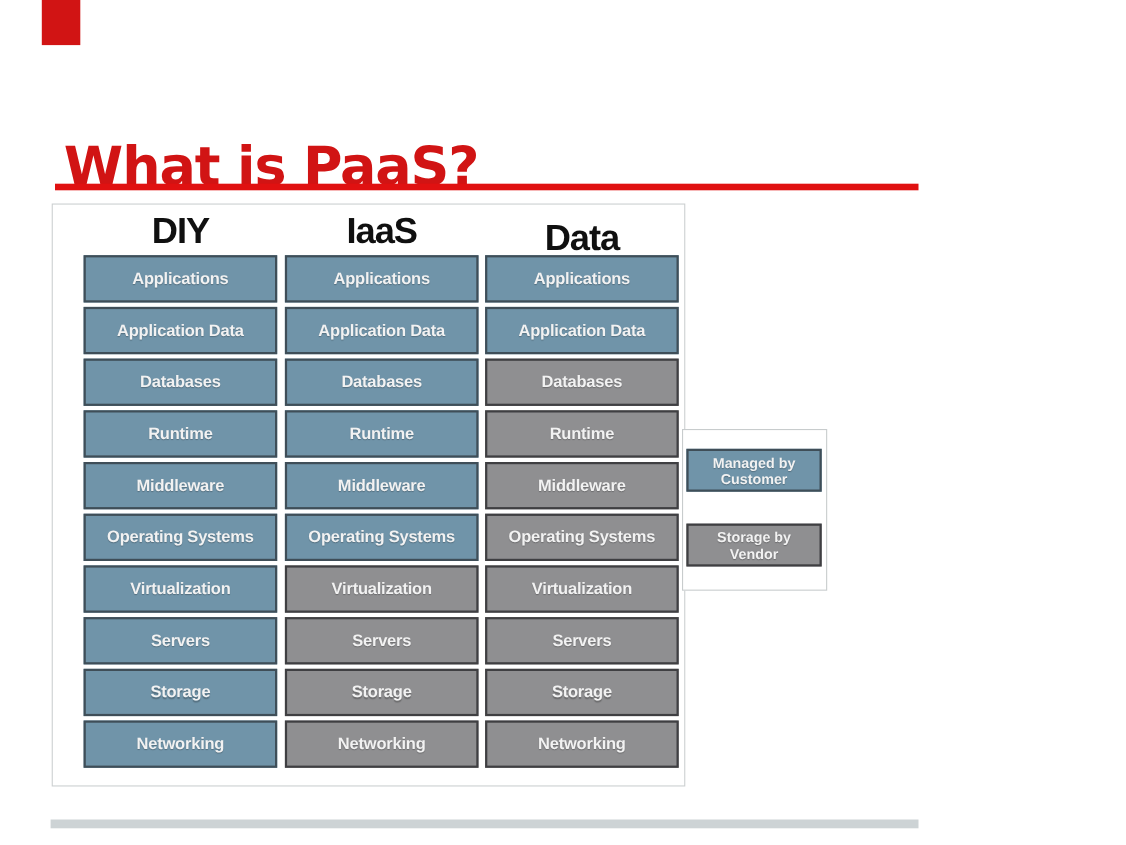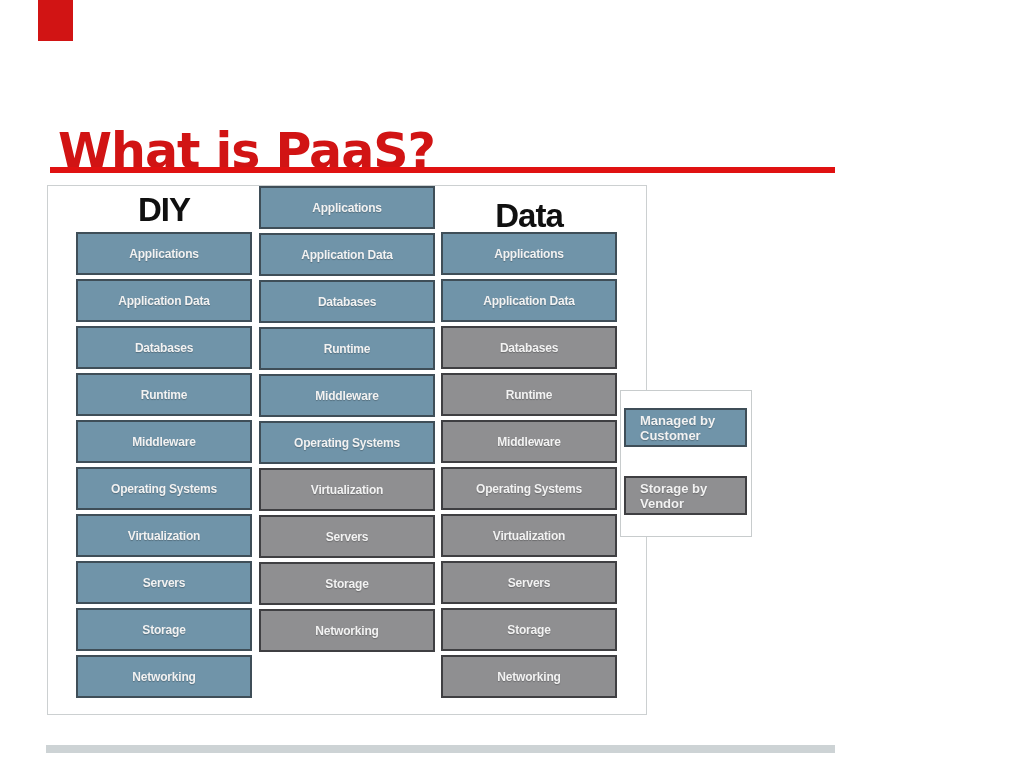--- a/index.html
+++ b/index.html
@@ -7,40 +7,40 @@
          font-family:"Liberation Sans",sans-serif;}
 
   .corner-rect{position:absolute;left:38px;top:0;width:35px;height:41px;background:#d11414;}
 
   .slide-title{position:absolute;left:58px;top:90px;font-family:"DejaVu Sans",sans-serif;
                font-weight:bold;font-size:49px;color:#d11414;letter-spacing:-1px;white-space:nowrap;}
 
   .title-rule{position:absolute;left:50px;top:167px;width:923px;height:6px;background:#e01111;}
 
   .diagram{position:absolute;left:47px;top:185px;width:574px;height:528px;background:#ffffff;
-           border:1px solid #ccd0d1;padding-left:24px;}
+           border:1px solid #ccd0d1;}
 
   .column{position:absolute;top:0;width:176px;}
   .col-0{left:28px;} .col-1{left:211px;} .col-2{left:393px;}
   .col-header{height:46px;display:flex;align-items:flex-end;justify-content:center;
               font-weight:bold;font-size:33px;color:#101010;letter-spacing:-1px;line-height:1;
               padding-bottom:6px;box-sizing:border-box;}
   .col-2 .col-header{padding-bottom:0px;}
 
   .layer-box{height:43px;box-sizing:border-box;margin-bottom:4px;
              display:flex;align-items:center;justify-content:center;
-             font-weight:bold;font-size:12px;color:#f2f2f2;letter-spacing:-0.2px;
+             font-weight:bold;font-size:15px;color:#f2f2f2;letter-spacing:-0.2px;
              text-shadow:0 1px 1px rgba(0,0,0,0.25);}
   .layer-box.blue{background:#7094a9;border:2px solid #3f4e58;}
   .layer-box.gray{background:#8f8f91;border:2px solid #3f3f42;}
 
   .legend-panel{position:absolute;left:620px;top:390px;width:132px;height:147px;
                 background:#ffffff;border:1px solid #c8cccd;box-sizing:border-box;}
   .legend-box{position:absolute;left:3px;width:123px;height:39px;box-sizing:border-box;
-              display:flex;align-items:center;justify-content:center;text-align:left;
+              display:flex;align-items:center;justify-content:center;text-align:center;
               font-weight:bold;font-size:13px;line-height:15px;color:#f2f2f2;
               text-shadow:0 1px 1px rgba(0,0,0,0.25);padding:0 14px;}
   .legend-box.blue{top:17px;background:#7094a9;border:2px solid #3f4e58;}
   .legend-box.gray{top:85px;background:#8f8f91;border:2px solid #3f3f42;}
 
   .footer-bar{position:absolute;left:46px;top:745px;width:927px;height:8px;background:#cdd3d5;}
 </style>
 </head>
 <body>
 
@@ -61,20 +61,21 @@
         <div class="layer-box blue">Databases</div>
         <div class="layer-box blue">Runtime</div>
         <div class="layer-box blue">Middleware</div>
         <div class="layer-box blue">Operating Systems</div>
         <div class="layer-box blue">Virtualization</div>
         <div class="layer-box blue">Servers</div>
         <div class="layer-box blue">Storage</div>
         <div class="layer-box blue">Networking</div>
       </div>
       <div class="column col-1">
+        <div class="col-header">IaaS</div>
         <div class="layer-box blue">Applications</div>
         <div class="layer-box blue">Application Data</div>
         <div class="layer-box blue">Databases</div>
         <div class="layer-box blue">Runtime</div>
         <div class="layer-box blue">Middleware</div>
         <div class="layer-box blue">Operating Systems</div>
         <div class="layer-box gray">Virtualization</div>
         <div class="layer-box gray">Servers</div>
         <div class="layer-box gray">Storage</div>
         <div class="layer-box gray">Networking</div>

